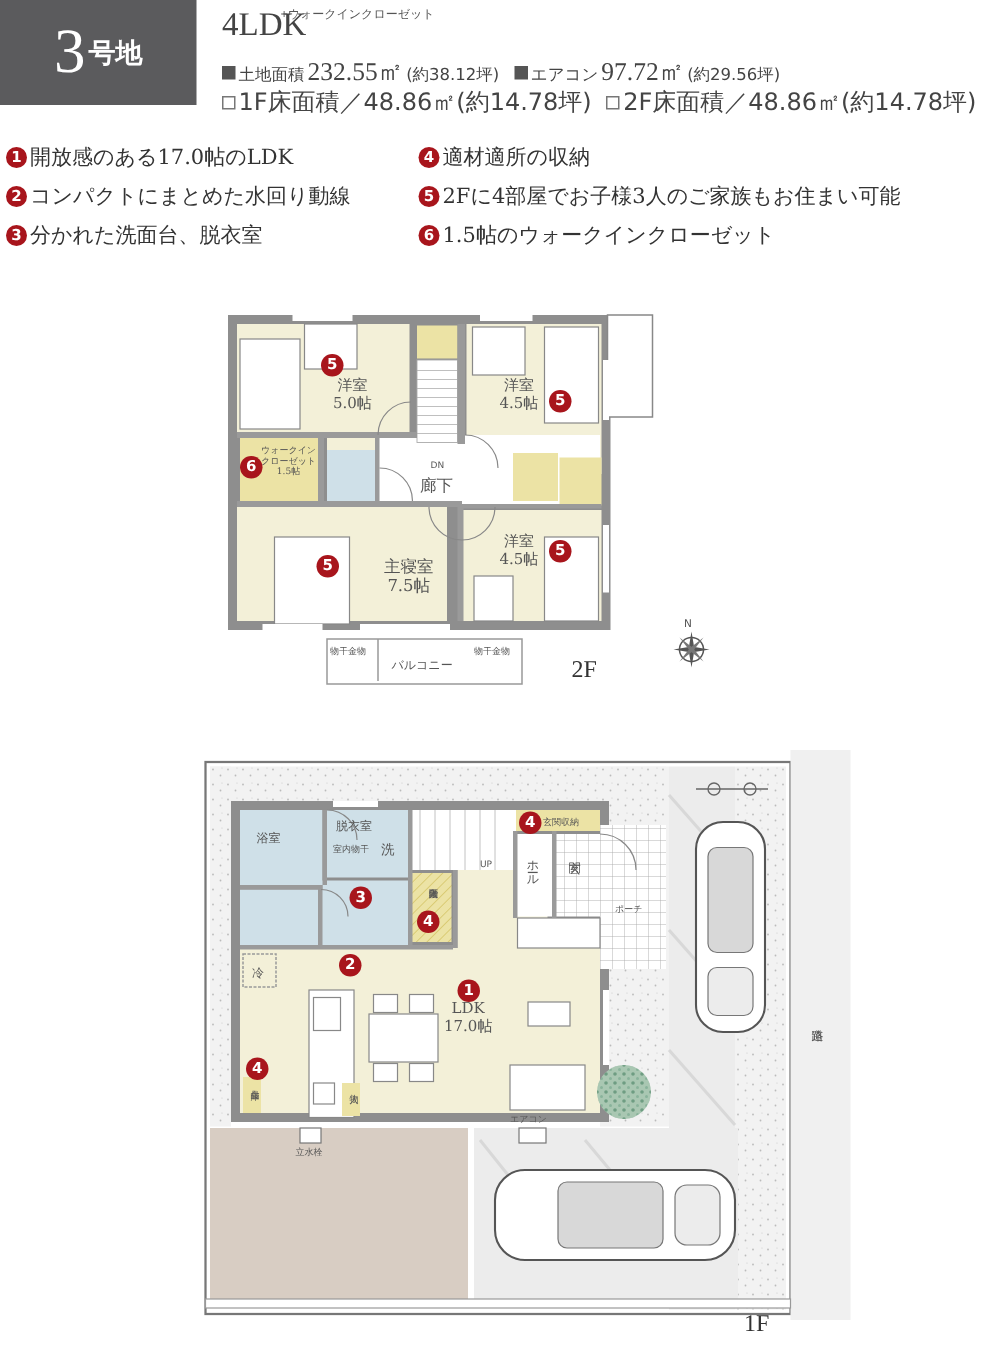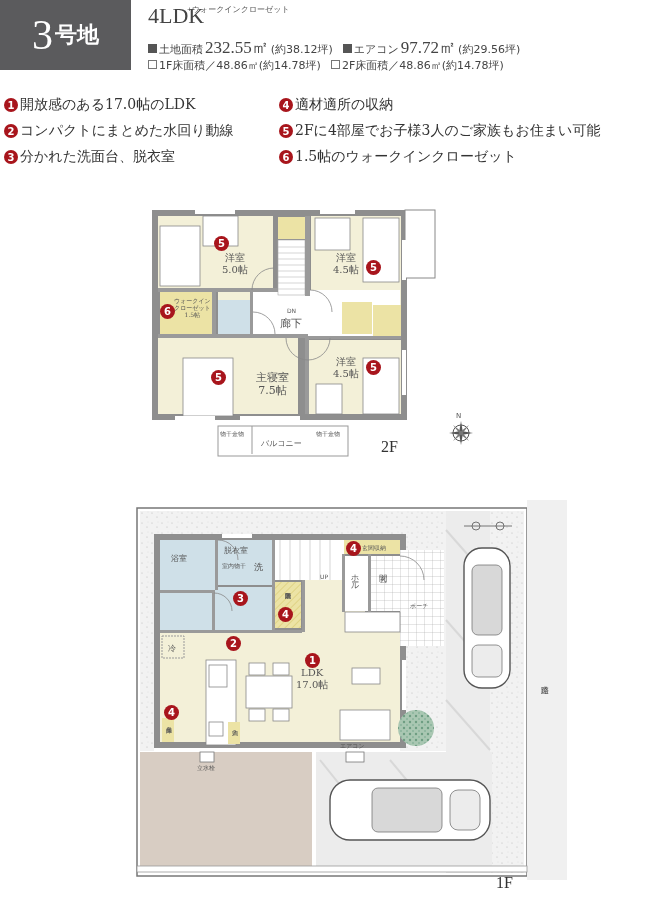--- a/index.html
+++ b/index.html
@@ -1,20 +1,20 @@
 <!DOCTYPE html>
 <html><head>
 <meta charset="utf-8">
 <style>
   * { box-sizing: border-box; margin: 0; padding: 0; }
   body { width: 659px; height: 900px; background: #ffffff; font-family: "DejaVu Serif", serif; color: #333; position: relative; overflow: hidden; }
   .abs { position: absolute; }
   .header-badge { left: 0; top: 0; width: 131px; height: 70px; background: #5b5b5d; color: #fff; display:flex; align-items:center; justify-content:center; }
   .badge-num { font-size: 42px; font-family: "Liberation Serif", serif; line-height:1; }
-  .badge-suffix { font-size: 22px; margin-left: 2px; font-family: Liberation Serif, serif; font-weight: bold; }
+  .badge-suffix { font-size: 18px; margin-left: 2px; font-family: Liberation Serif, serif; font-weight: bold; }
   .plan-type { left: 148px; top: 3px; font-size: 22px; font-family: "Liberation Serif", serif; color:#444; }
   .plan-type-sub { left: 185px; top: 4px; font-size: 8px; color:#555; font-family: Liberation Mono, monospace; }
   .spec-row { font-size: 11px; color: #444; font-family: "DejaVu Sans", sans-serif; white-space: nowrap; display:flex; align-items:baseline; }
   .spec-big { font-size: 17px; font-family: "Liberation Serif", serif; margin: 0 2px; }
   .sq { display:inline-block; width:9px; height:9px; margin-right:2px; }
   .sq.filled { background:#555; }
   .sq.hollow { border:1px solid #777; background:#fff; }
   .feature { font-size: 14px; color: #333; display:flex; align-items:center; white-space: nowrap; font-family: "DejaVu Serif", serif; }
   .num-circle { display:inline-flex; width:14px; height:14px; border-radius:50%; background:#a8151c; color:#fff; font-size:10px; font-weight:bold; align-items:center; justify-content:center; margin-right:2px; font-family:"DejaVu Sans", sans-serif; }
   .marker { position:absolute; width:15px; height:15px; border-radius:50%; background:#a8151c; color:#fff; font-size:10px; font-weight:bold; display:flex; align-items:center; justify-content:center; font-family:"DejaVu Sans", sans-serif; }
@@ -37,21 +37,21 @@
   <span class="sq filled"></span>
   <span>土地面積</span>
   <span class="spec-big">232.55㎡</span>
   <span>(約38.12坪)</span>
   <span style="width:10px"></span>
   <span class="sq filled"></span>
   <span>エアコン</span>
   <span class="spec-big">97.72㎡</span>
   <span>(約29.56坪)</span>
 </div>
-<div class="abs spec-row" style="left:148px;top:58px;font-size:11px;">
+<div class="abs spec-row" style="left:148px;top:58px;font-size:16px;">
   <span class="sq hollow"></span>
   <span>1F床面積／48.86㎡(約14.78坪)</span>
   <span style="width:10px"></span>
   <span class="sq hollow"></span>
   <span>2F床面積／48.86㎡(約14.78坪)</span>
 </div>
 
 <div class="abs feature" style="left:4px;top:96px;">
   <span class="num-circle">1</span>
   <span>開放感のある17.0帖のLDK</span>

